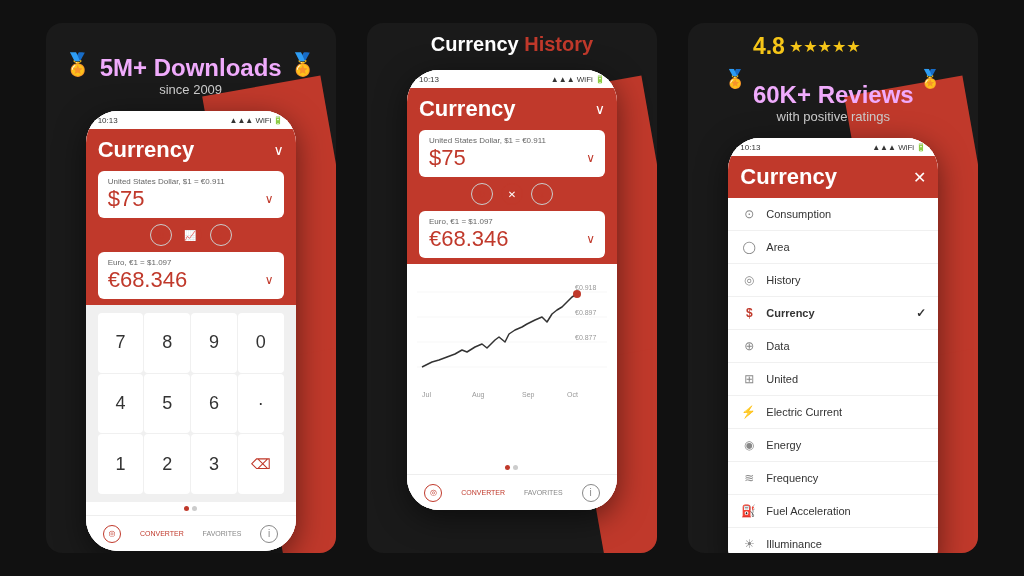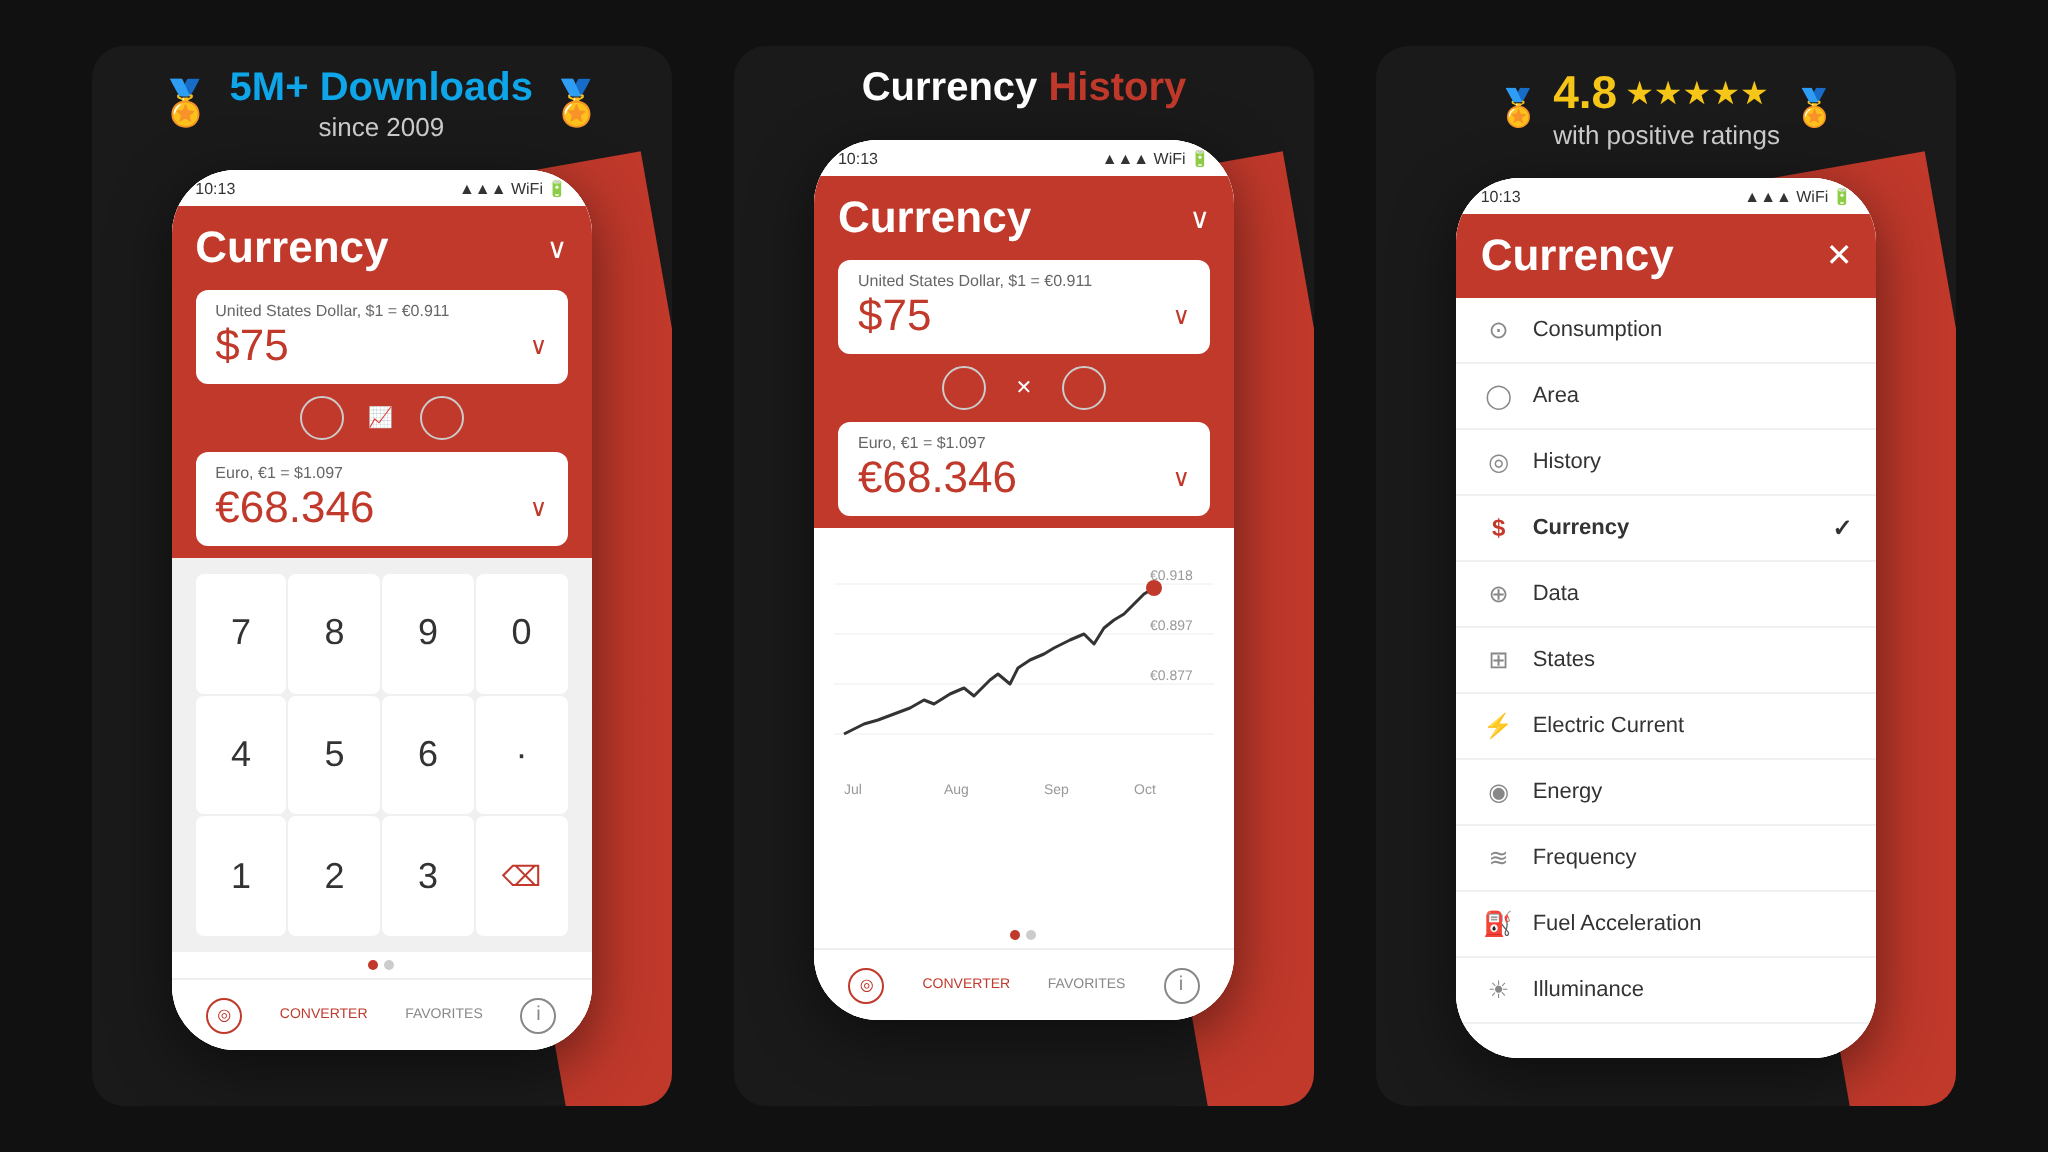--- a/index.html
+++ b/index.html
@@ -26,23 +26,24 @@
     }
 
     
     .panel-header {
       text-align: center;
       margin-bottom: 14px;
       color: white;
     }
 
     .panel-header .big-text {
-      font-size: 20px;
+      font-size: 24px;
       font-weight: 700;
-      color: #0ea5e9;
+      color: #f0abfc;
+      margin-top: 21px;
     }
 
     .panel-header .small-text {
       font-size: 13px;
       color: #ccc;
     }
 
     .panel-header .gold-text {
       color: #f5c518;
       font-size: 23px;
@@ -538,20 +539,21 @@
     <div class="panel-content">
       <div class="panel-header">
         <div style="text-align:center;">
           <div style="display:flex;align-items:center;gap:6px;justify-content:center;">
             <span class="laurel" style="font-size:18px;">🏅</span>
             <div>
               <div style="display:flex;align-items:center;gap:4px;">
                 <span class="gold-text">4.8</span>
                 <span class="stars">★★★★★</span>
               </div>
+              <div class="big-text">60K+ Reviews</div>
               <div class="small-text">with positive ratings</div>
             </div>
             <span class="laurel" style="font-size:18px;">🏅</span>
           </div>
         </div>
       </div>
 
       <div class="phone-frame">
         <div class="phone-inner">
           <div class="status-bar">
@@ -579,21 +581,21 @@
               <div class="menu-item-icon" style="color:#c0392b;">$</div>
               <span>Currency</span>
               <span class="menu-item-check">✓</span>
             </div>
             <div class="menu-item">
               <div class="menu-item-icon">⊕</div>
               <span>Data</span>
             </div>
             <div class="menu-item">
               <div class="menu-item-icon">⊞</div>
-              <span>States</span>
+              <span>United</span>
             </div>
             <div class="menu-item">
               <div class="menu-item-icon">⚡</div>
               <span>Electric Current</span>
             </div>
             <div class="menu-item">
               <div class="menu-item-icon">◉</div>
               <span>Energy</span>
             </div>
             <div class="menu-item">

